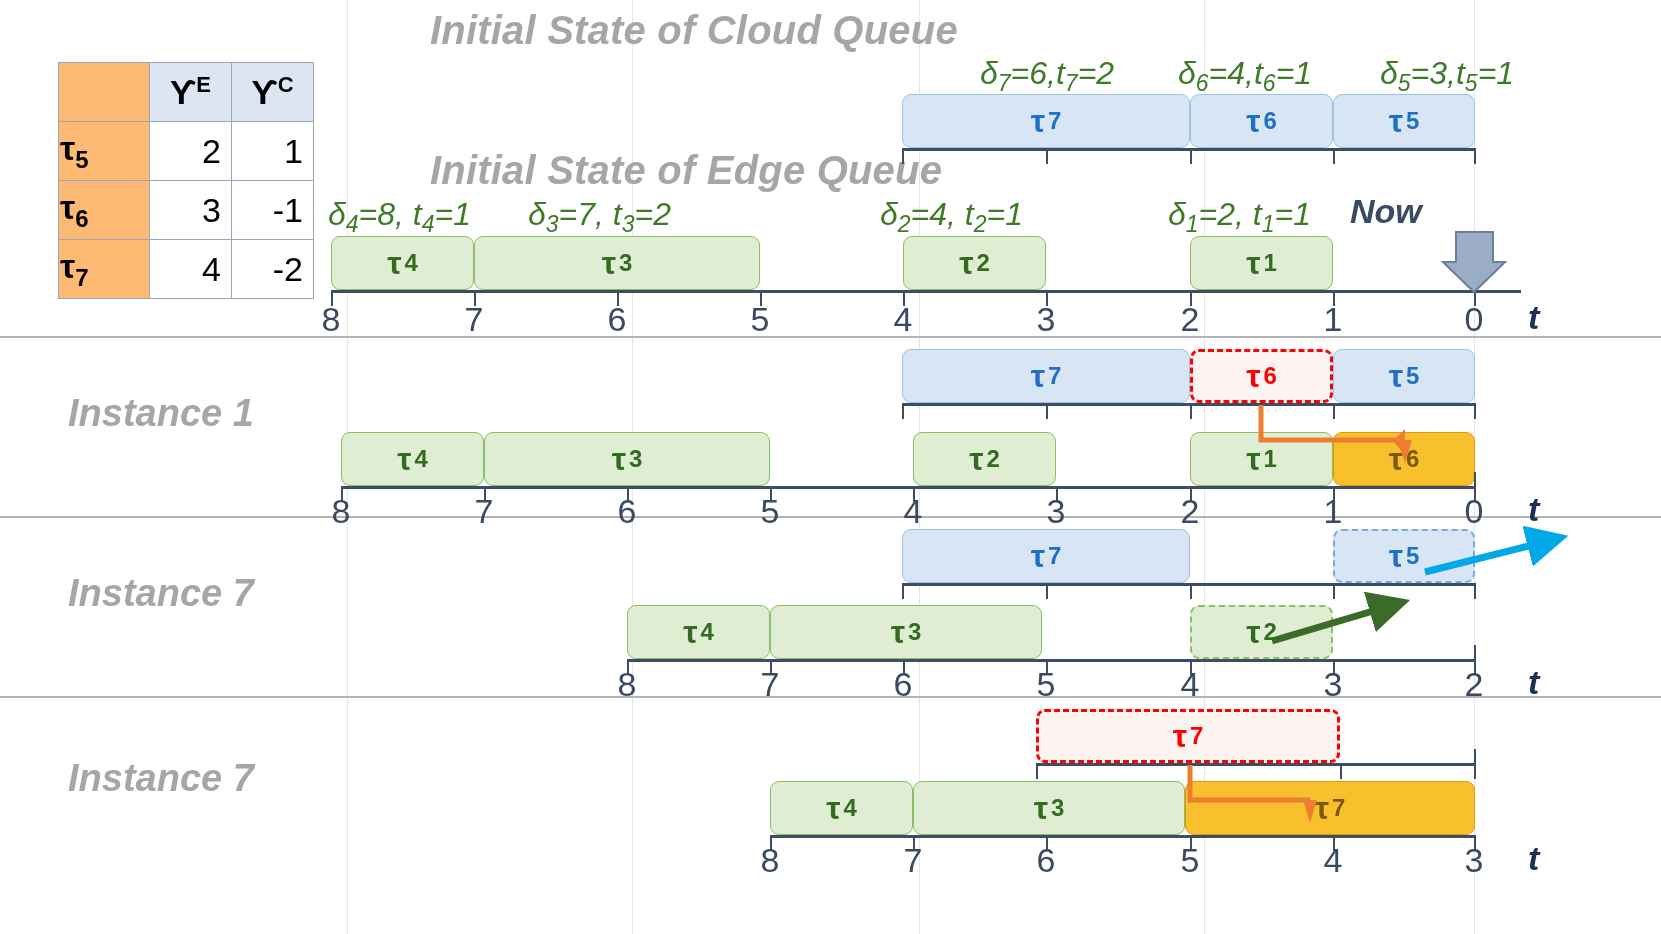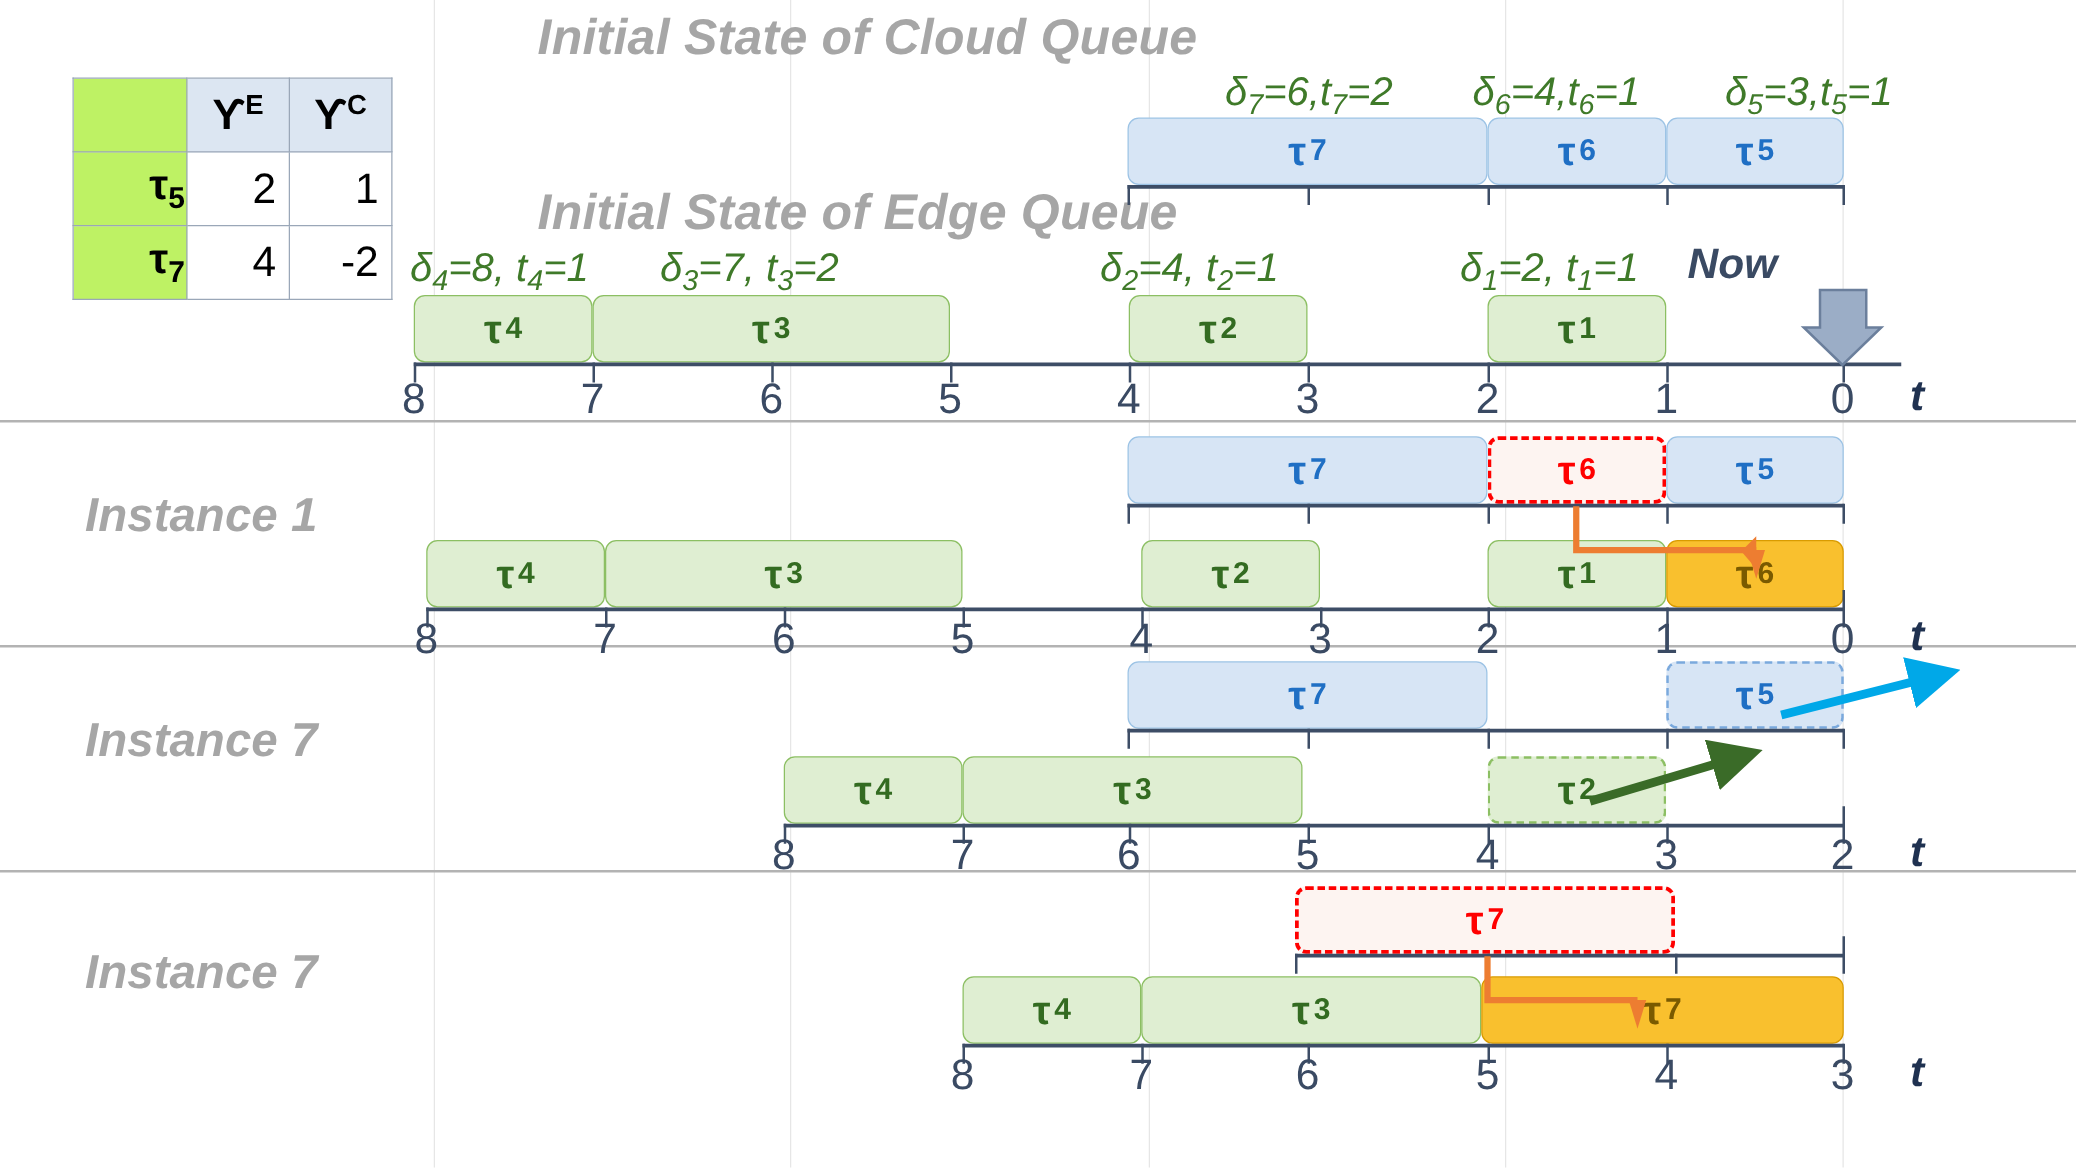--- a/index.html
+++ b/index.html
@@ -29,21 +29,21 @@
     font-size:34px;white-space:nowrap;
   }
 
   
   .tbl{position:absolute;border-collapse:collapse;}
   .tbl td{
     border:1px solid #9aa7b8;font-size:34px;color:#000;
     font-family:"Liberation Sans", sans-serif;
   }
   .tbl .hdr{background:#dce6f2;text-align:center;font-weight:bold;height:54px;}
-  .tbl .rowhdr{background:#bef264;text-align:right;font-weight:bold;width:88px;height:56px;}
+  .tbl .rowhdr{background:#fdba74;text-align:left;font-weight:bold;width:88px;height:56px;}
   .tbl .val{background:#ffffff;text-align:right;padding-right:10px;width:70px;}
   .sup{font-size:22px;vertical-align:super;}
   .sub{font-size:24px;vertical-align:sub;}
 
   
   .axis{position:absolute;height:3px;background:#3d4d66;}
   .tick{position:absolute;width:2px;height:16px;background:#3d4d66;}
   .ticklabel{
     position:absolute;color:#3a4a63;font-size:34px;text-align:center;
     width:46px;margin-left:-23px;
@@ -97,20 +97,25 @@
       <td class="rowhdr"></td>
       <td class="hdr"><span>ϒ</span><span class="sup">E</span></td>
       <td class="hdr"><span>ϒ</span><span class="sup">C</span></td>
     </tr>
     <tr>
       <td class="rowhdr"><span>τ</span><span class="sub">5</span></td>
       <td class="val">2</td>
       <td class="val">1</td>
     </tr>
     <tr>
+      <td class="rowhdr"><span>τ</span><span class="sub">6</span></td>
+      <td class="val">3</td>
+      <td class="val">-1</td>
+    </tr>
+    <tr>
       <td class="rowhdr"><span>τ</span><span class="sub">7</span></td>
       <td class="val">4</td>
       <td class="val">-2</td>
     </tr>
   </tbody>
     </table>
 
   <div class="heading" style="left:430px;top:148px;">Initial State of Edge Queue</div>
   <div class="heading" style="left:430px;top:8px;">Initial State of Cloud Queue</div>
   <div class="now-label" style="left:1350px;top:192px;font-style:italic;">Now</div>

